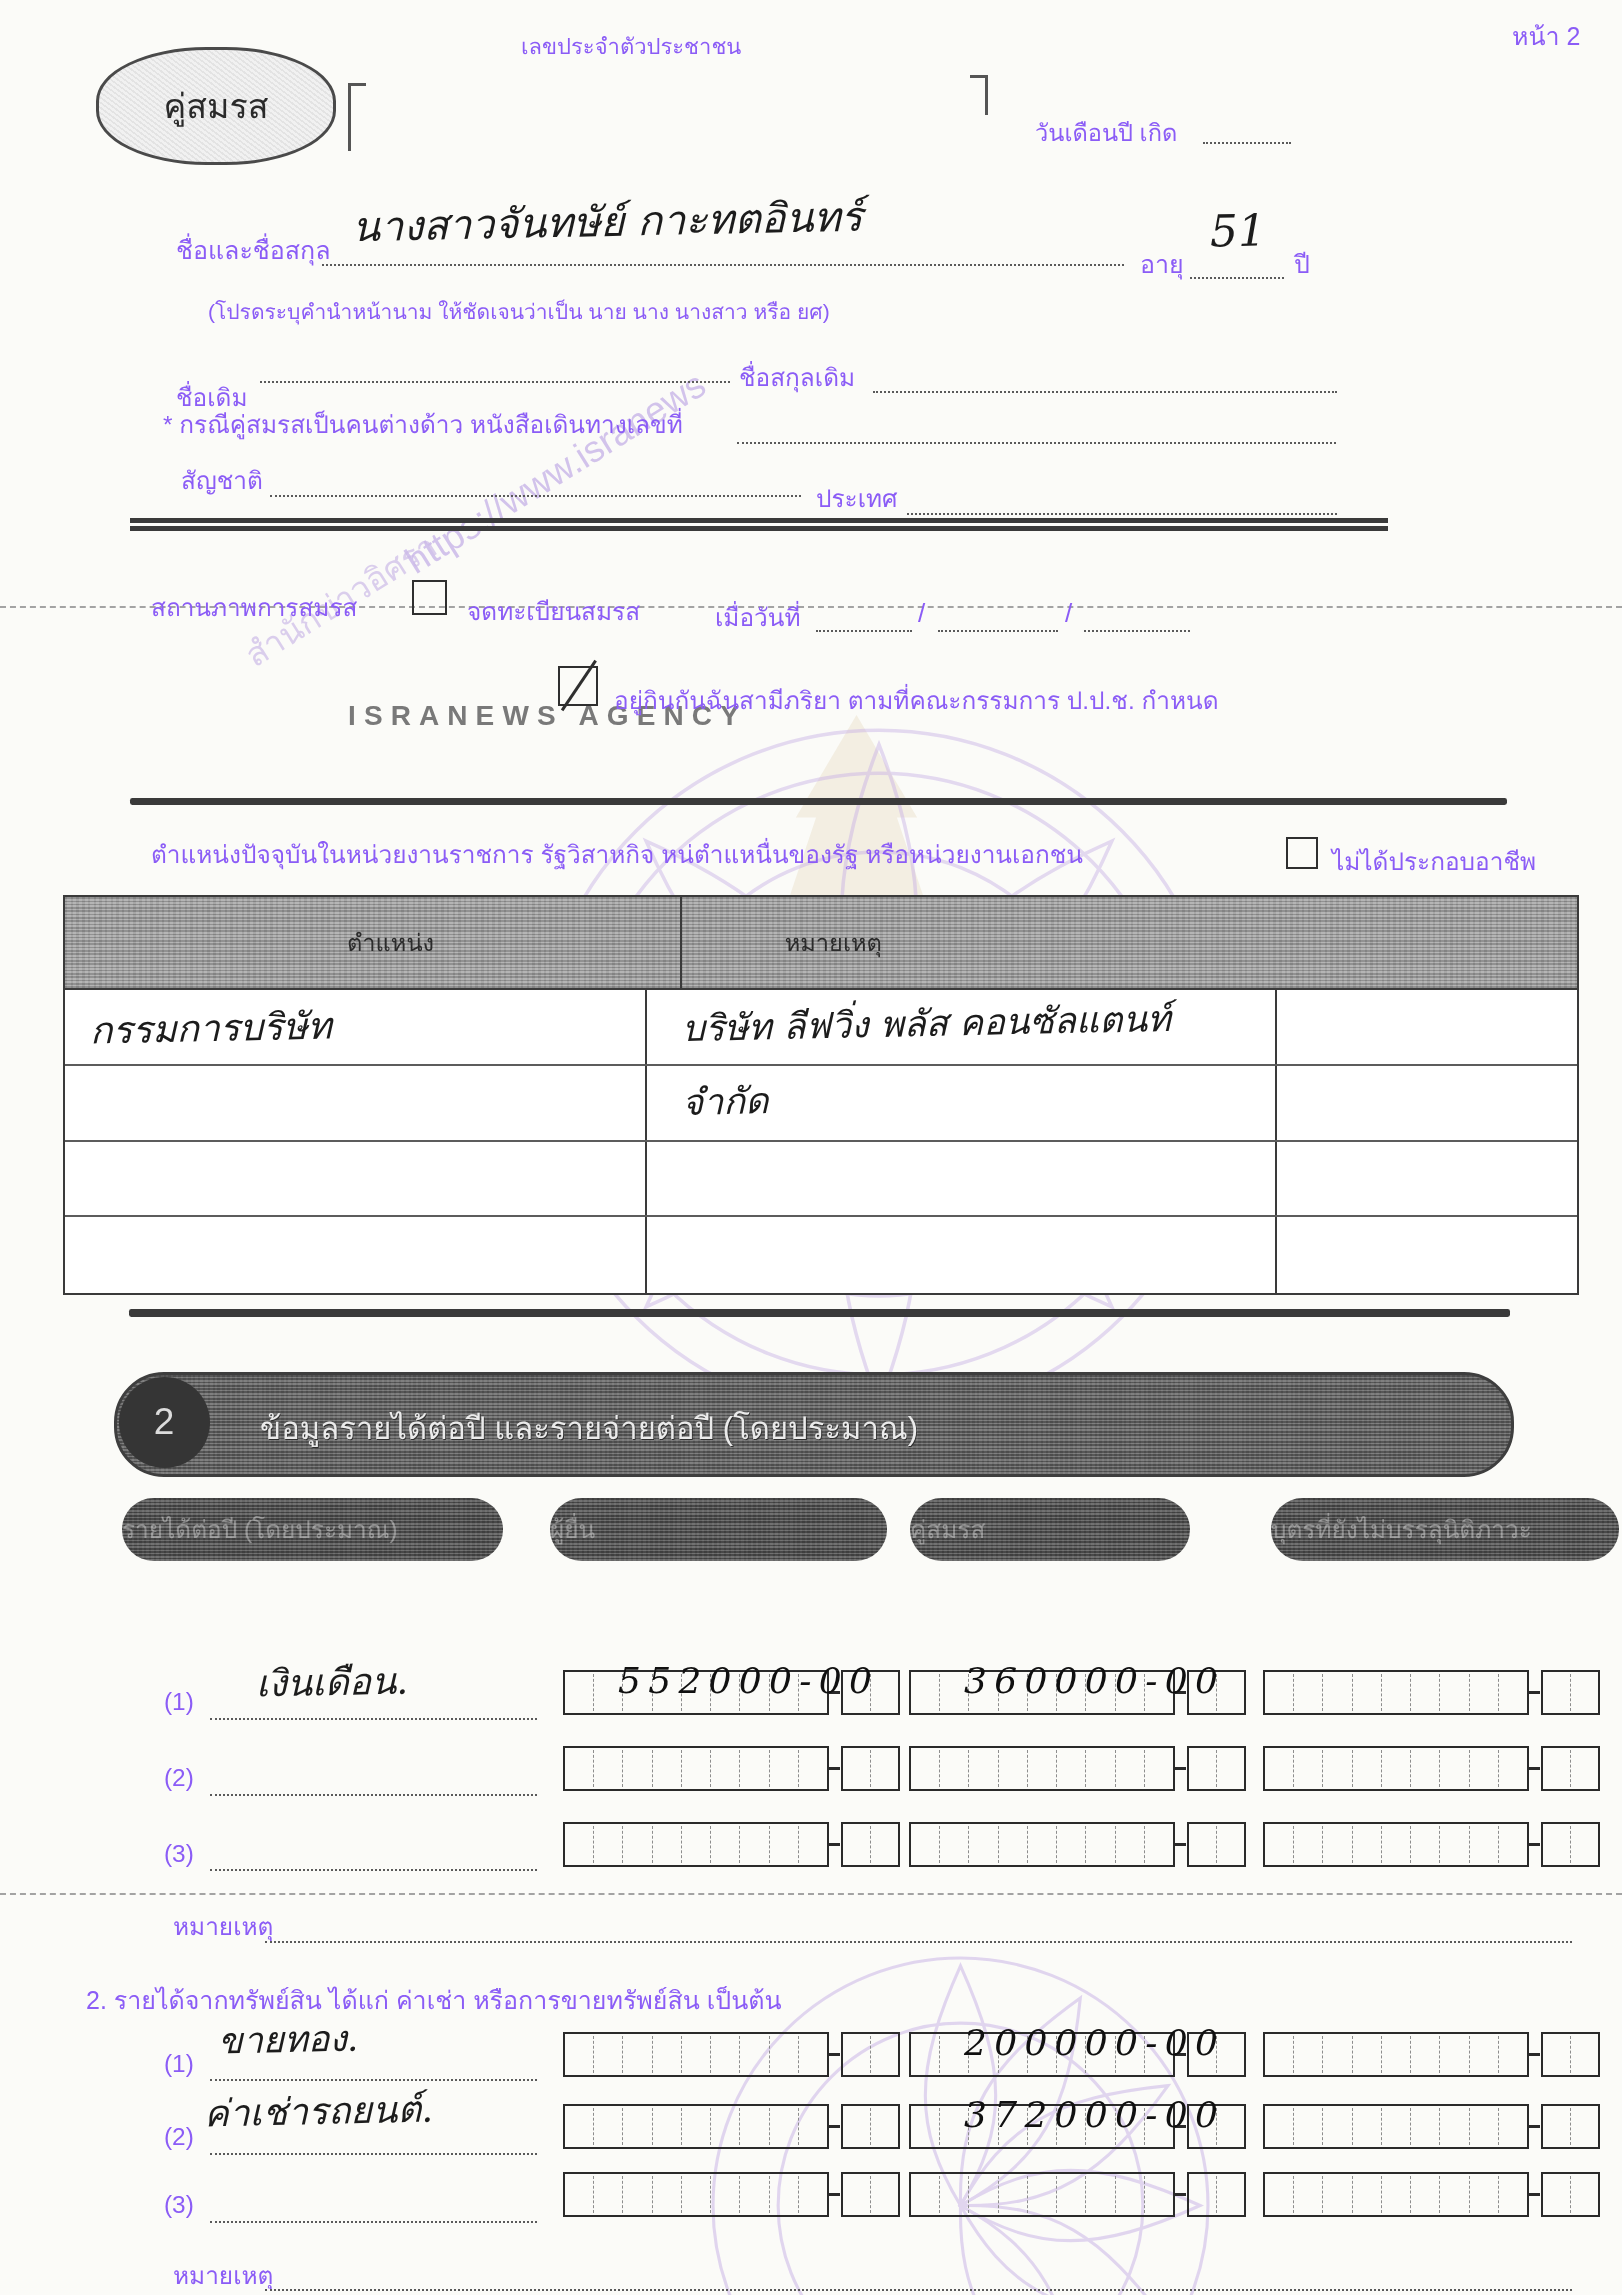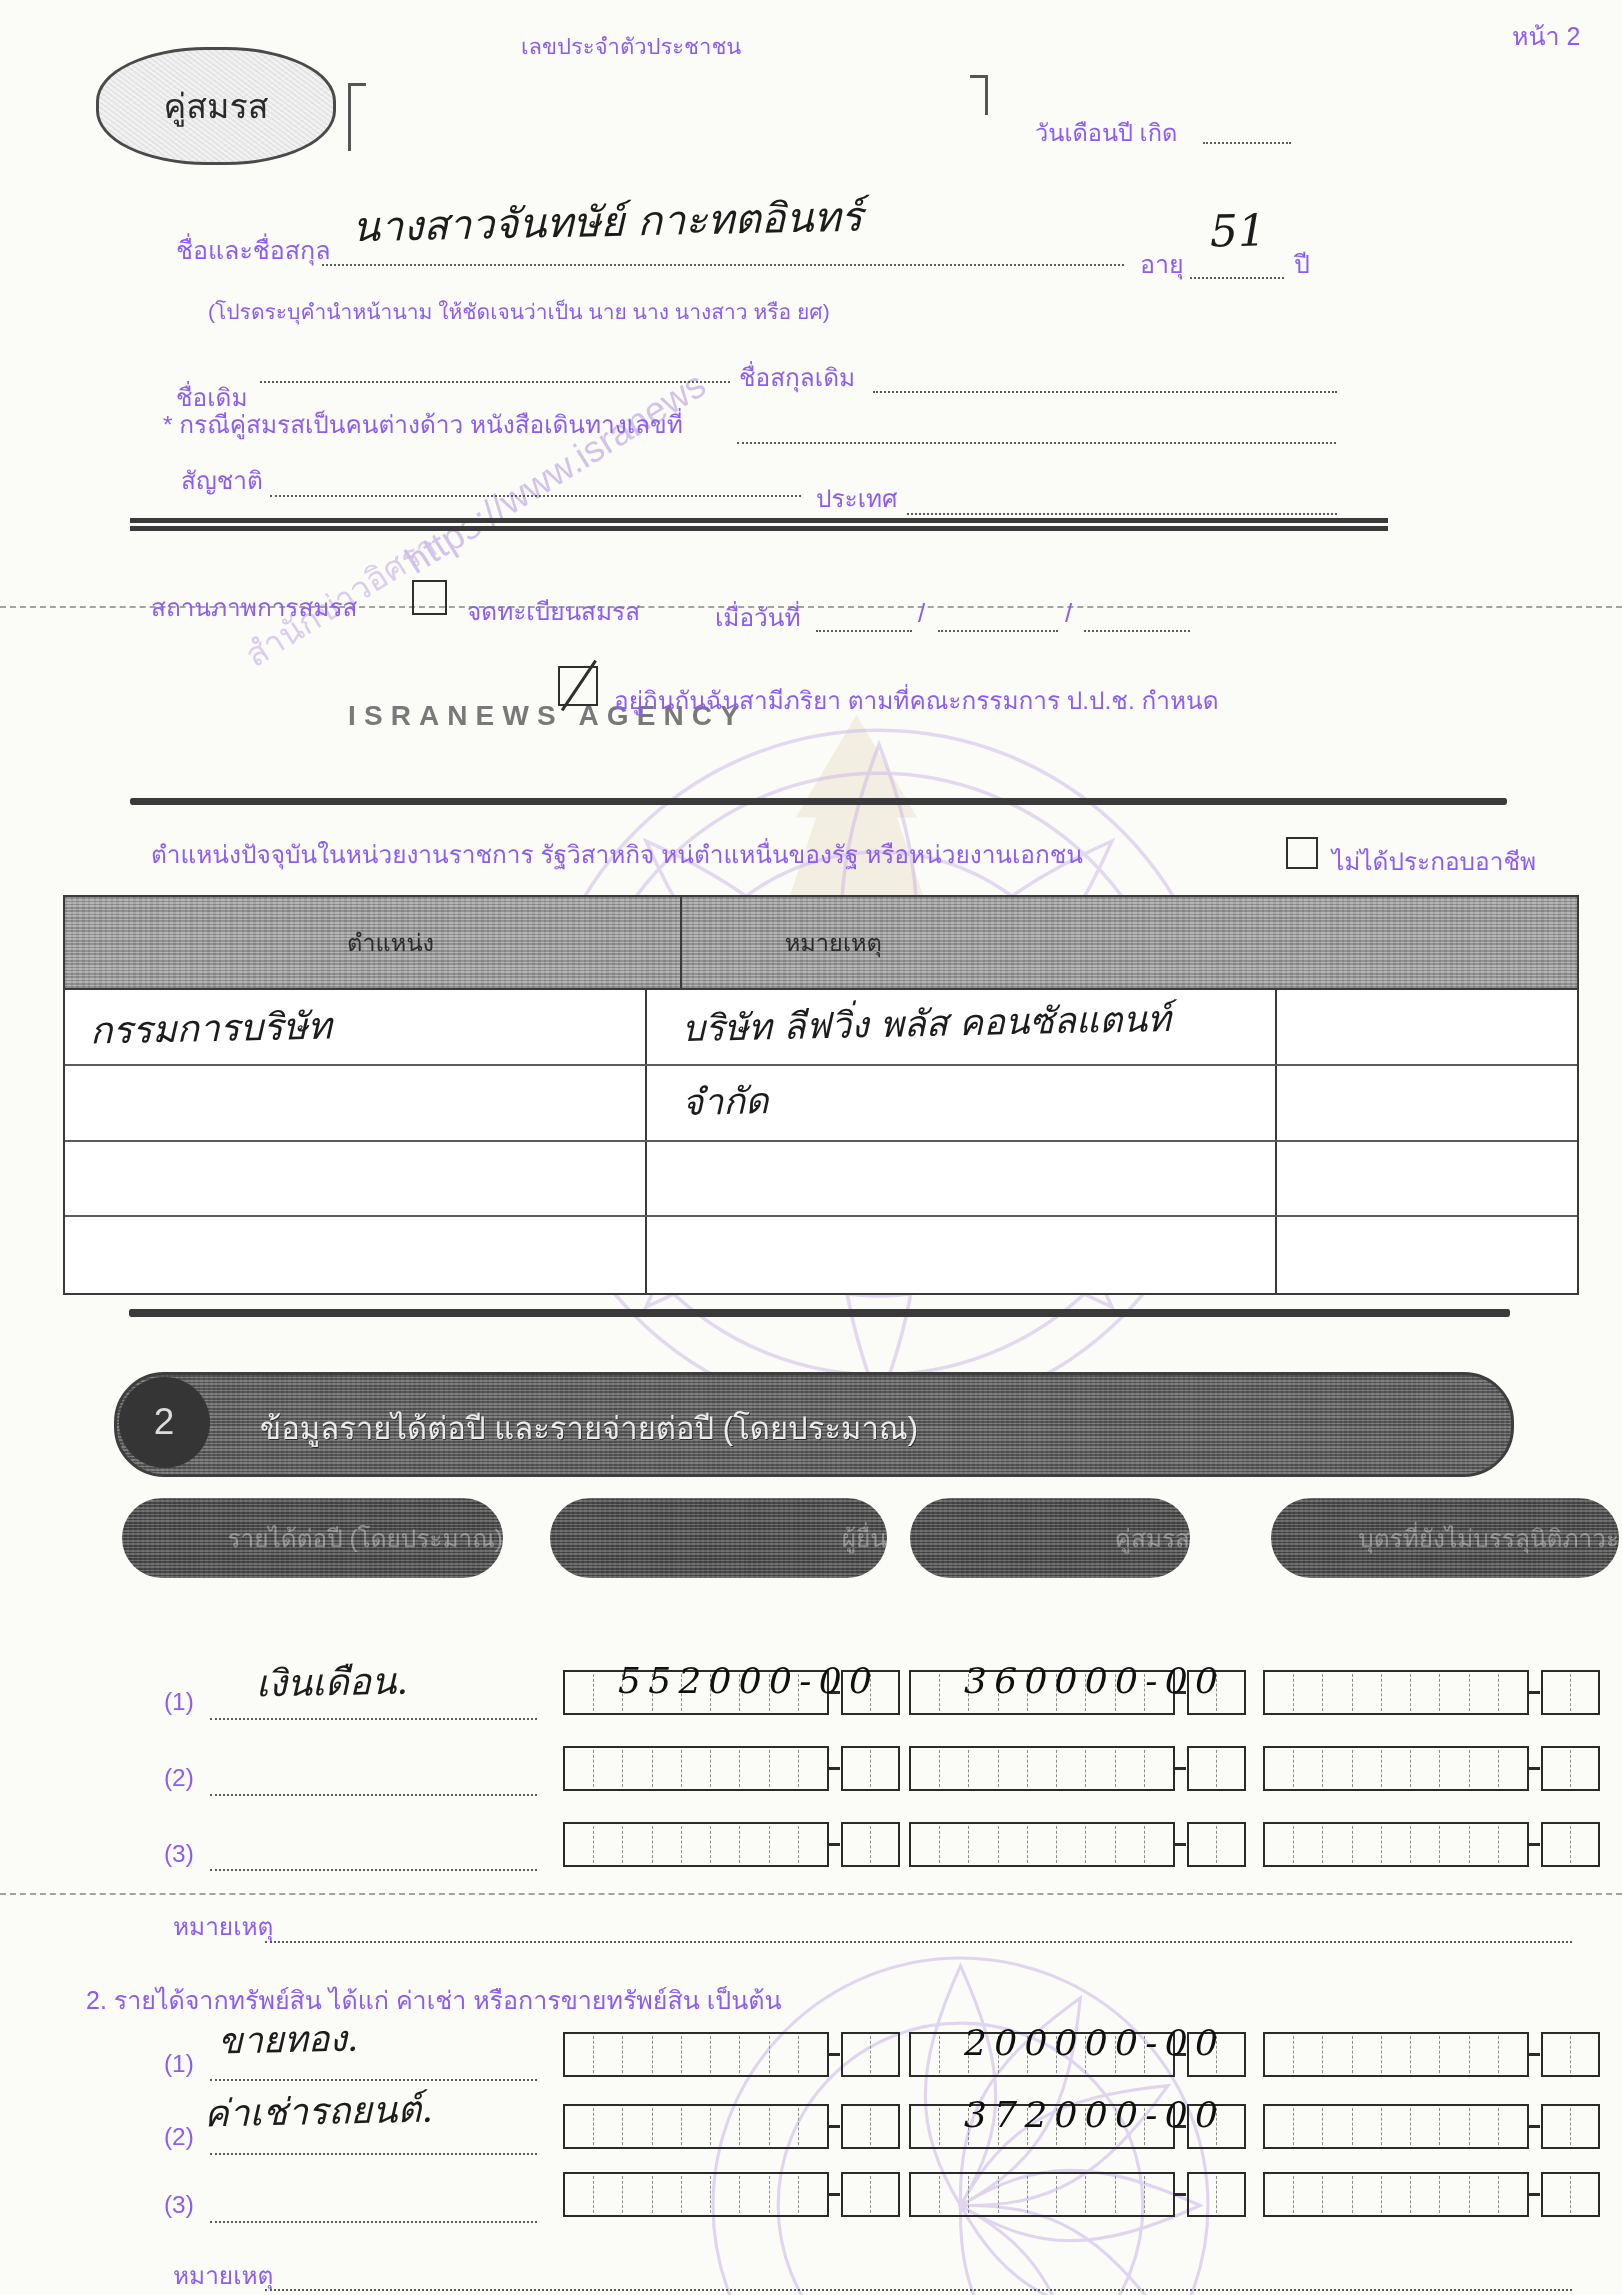--- a/index.html
+++ b/index.html
@@ -35,24 +35,24 @@
 
   
   .banner{position:absolute;left:114px;top:1372px;width:1394px;height:99px;border-radius:50px;
       background-color:#5b5b5b;border:3.3px solid #3e3e3e;
       background-image:repeating-linear-gradient(0deg,rgba(255,255,255,.16) 0 1.6px,rgba(0,0,0,.16) 1.6px 3.3px),
                        repeating-linear-gradient(90deg,rgba(255,255,255,.08) 0 2.4px,transparent 2.4px 4.9px);}
   .banner .num{position:absolute;left:1.6px;top:1.6px;width:91px;height:91px;border-radius:50%;
       background:#353535;display:flex;align-items:center;justify-content:center;color:#dcdcdc;font-size:37px;}
   .banner .ttl{position:absolute;left:143px;top:28px;font-size:31px;color:#ebebeb;
       text-shadow:0.8px 0.8px 0 #2e2e2e;white-space:nowrap;}
-  .pill{position:absolute;top:1498px;height:80px;border-radius:41px;background-color:#4c4c4c;
+  .pill{position:absolute;top:1498px;height:63px;border-radius:41px;background-color:#4c4c4c;
       background-image:repeating-linear-gradient(0deg,rgba(255,255,255,.15) 0 1.6px,rgba(0,0,0,.18) 1.6px 3.3px),
                        repeating-linear-gradient(90deg,rgba(255,255,255,.07) 0 2.4px,transparent 2.4px 4.9px);
-      display:flex;align-items:center;justify-content:flex-end;}
+      display:flex;align-items:center;justify-content:flex-start;}
   .pill span{color:rgba(240,240,240,.40);font-size:24.4px;white-space:nowrap;}
 
   
   .amt-group{position:absolute;height:47px;}
   .amt-main{position:absolute;left:0;top:0;width:262px;height:41px;border:2.4px solid #2a2a2a;display:flex;}
   .amt-sat{position:absolute;left:278px;top:0;width:55px;height:41px;border:2.4px solid #2a2a2a;display:flex;}
   .amt-main i,.amt-sat i{flex:1;border-right:1.6px dashed #8d8d8d;margin:2.4px 0;}
   .amt-main i:last-child,.amt-sat i:last-child{border-right:none;}
   .amt-dash{position:absolute;left:265px;top:21px;width:12.2px;height:3.3px;background:#2a2a2a;}
   .amt-val{position:absolute;left:55px;top:-9.8px;font-size:36px;letter-spacing:7.3px;

